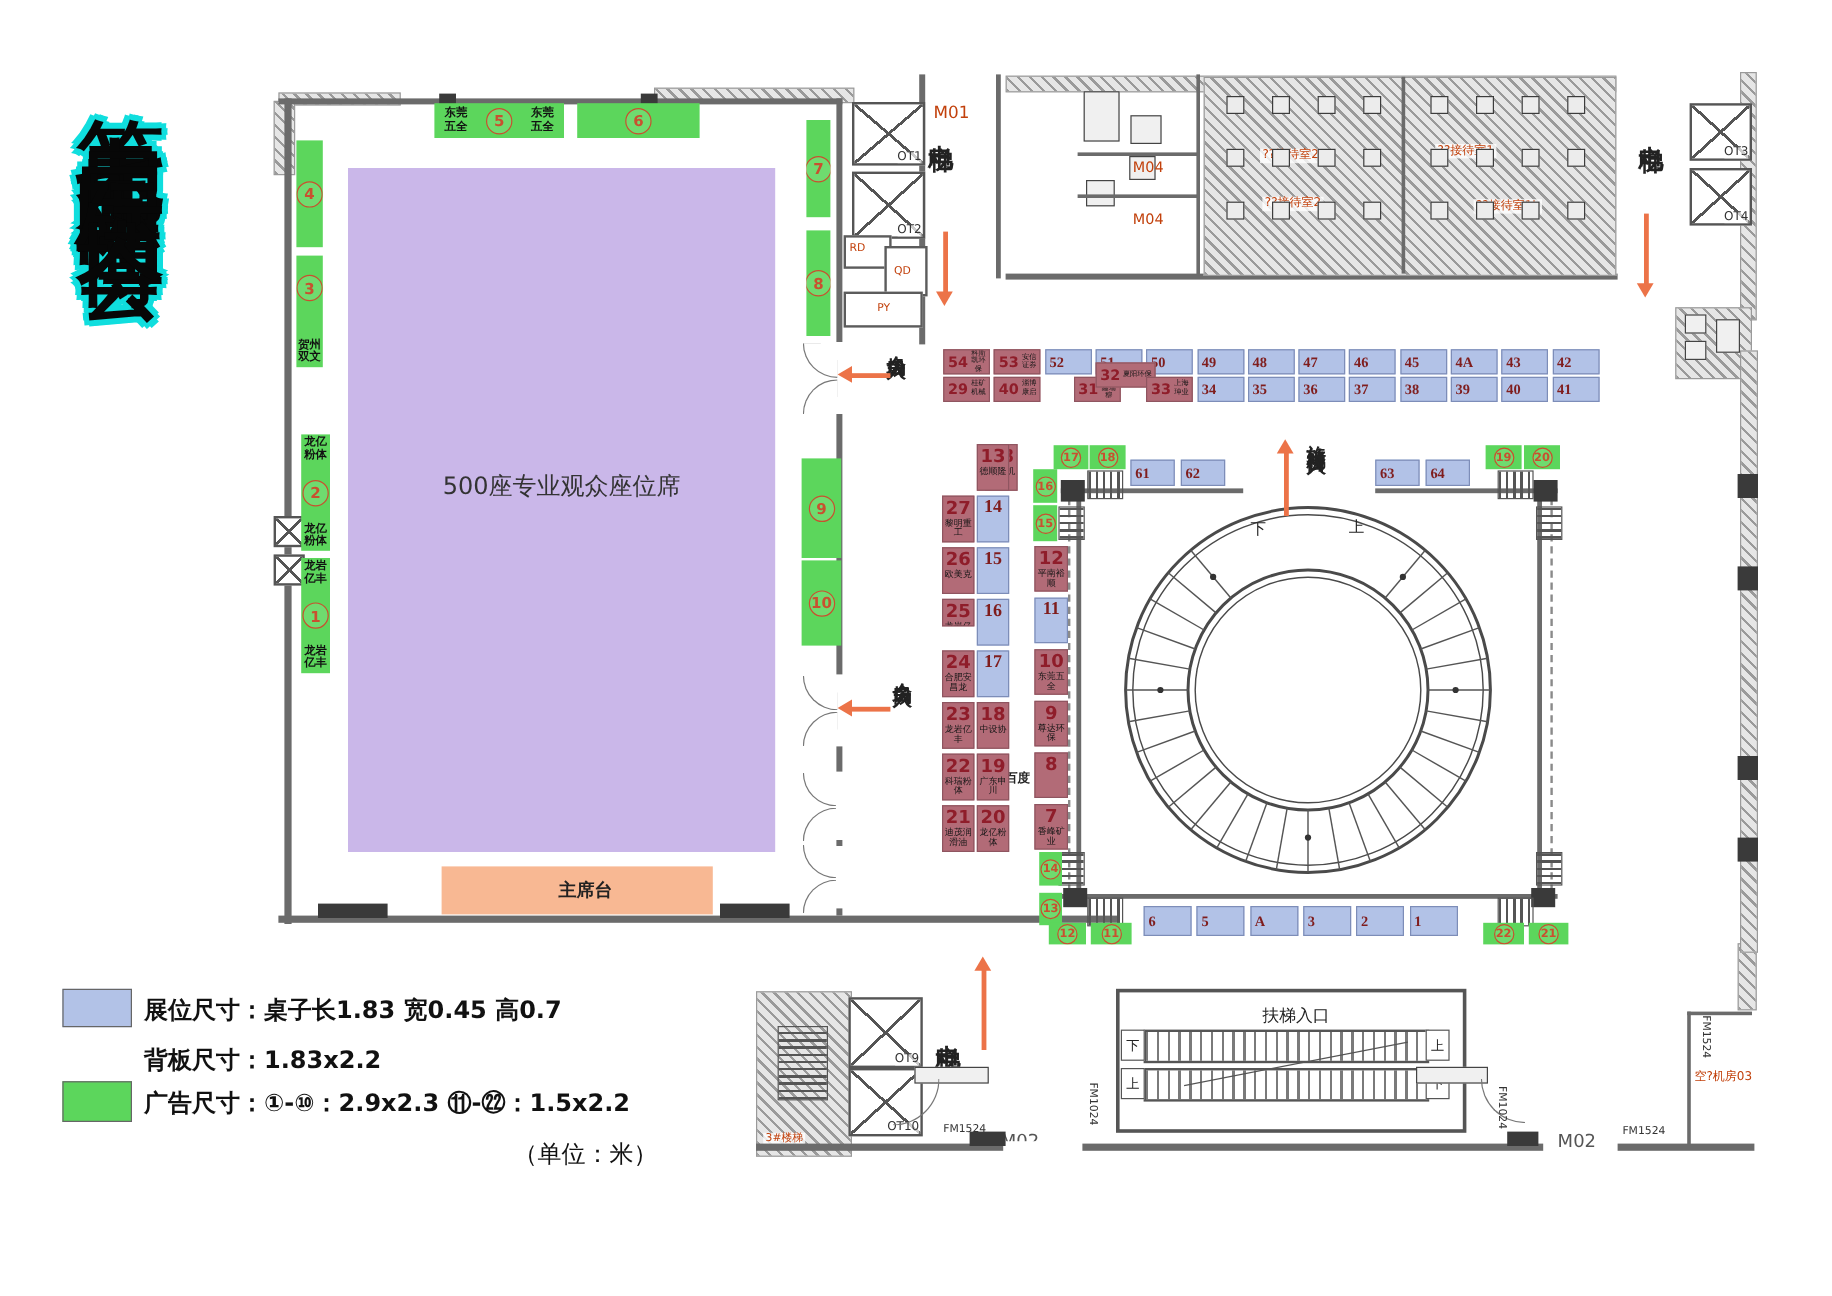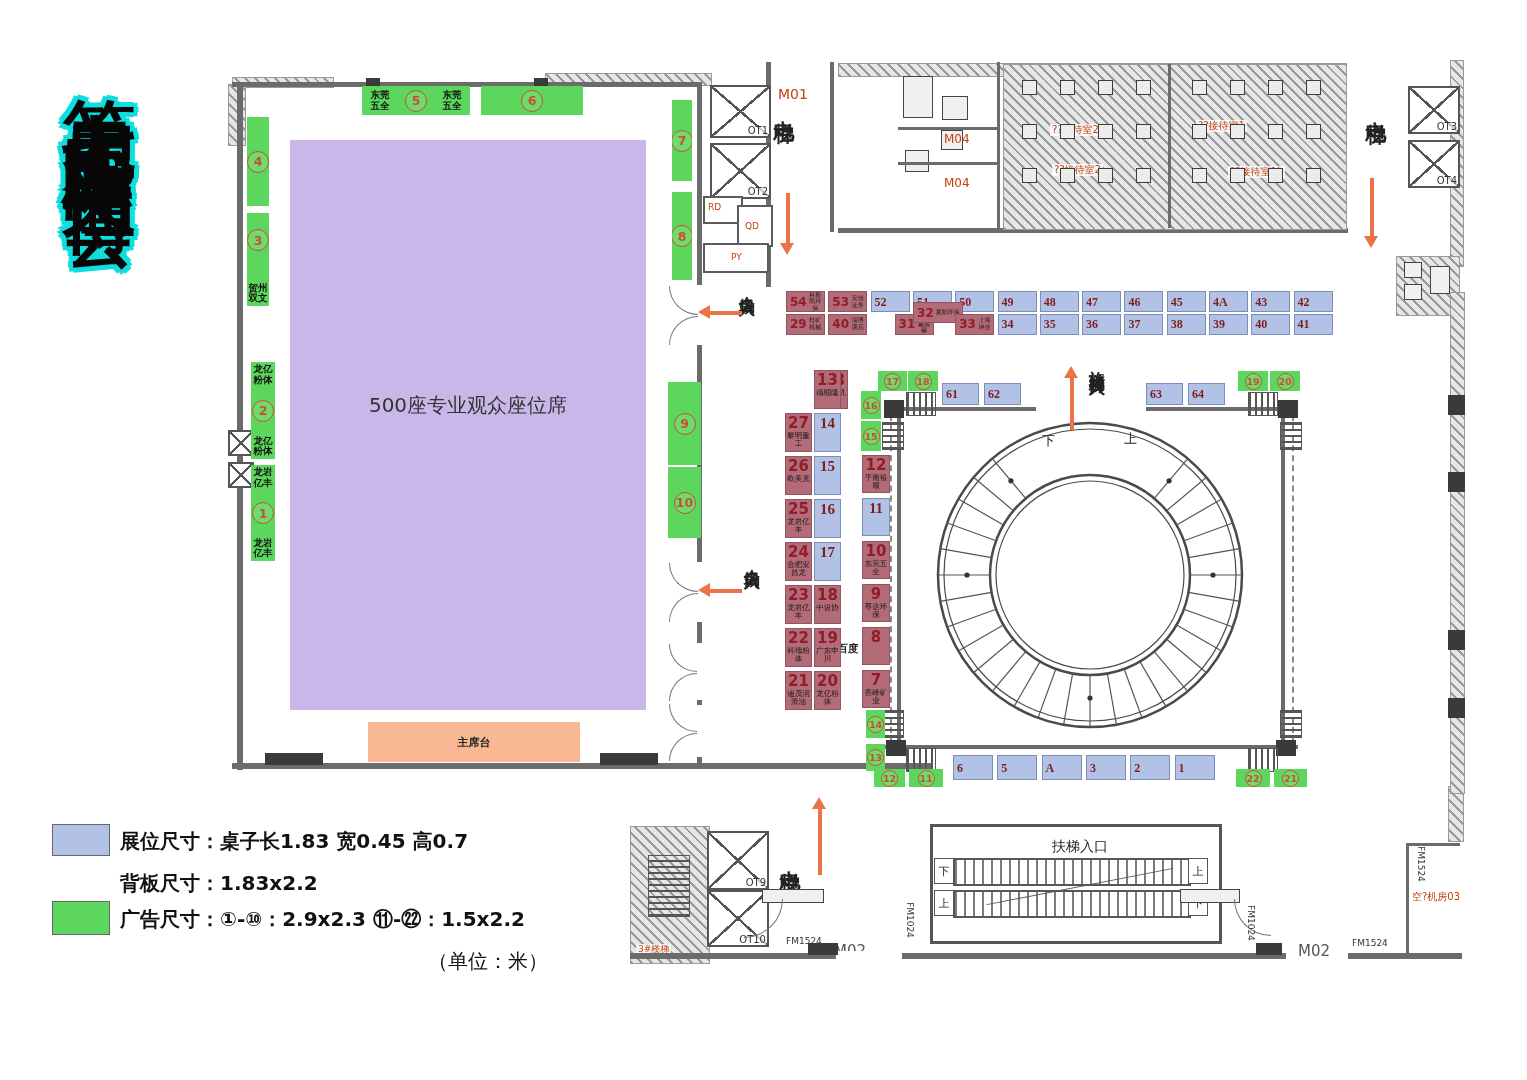--- a/index.html
+++ b/index.html
@@ -25,21 +25,21 @@
   .xbox .lab{position:absolute;bottom:0;right:1px;font-size:10px;color:#333;background:rgba(255,255,255,.7);line-height:1;}
   .arc{position:absolute;}
   .arc.bl{border-left:1.6px solid #777;border-bottom:1.6px solid #777;border-radius:0 0 0 100%;}
   .arc.tl{border-left:1.6px solid #777;border-top:1.6px solid #777;border-radius:100% 0 0 0;}
   .arc.br{border-right:1.6px solid #777;border-bottom:1.6px solid #777;border-radius:0 0 100% 0;}
   .vtext{position:absolute;writing-mode:vertical-rl;text-orientation:upright;letter-spacing:2px;color:#222;}
   .lbl{position:absolute;color:#c2410c;white-space:nowrap;}
   .chip{background:rgba(255,255,255,.8);padding:0 2px;line-height:1.15;}
   .purple{position:absolute;background:#cab7e9;}
   .stage-bar{position:absolute;background:#f8b893;display:flex;align-items:center;justify-content:center;
-             font-size:11px;font-weight:600;color:#222;}
+             font-size:15px;font-weight:600;color:#222;padding-left:14px;}
   .gad{position:absolute;background:#5cd65c;display:flex;align-items:center;justify-content:center;overflow:hidden;}
   .gad.col{flex-direction:column;justify-content:space-between;padding:2px 0;}
   .gad.row{flex-direction:row;justify-content:space-around;}
   .gtxt{font-size:9.5px;line-height:1.12;font-weight:600;color:#111;width:22px;text-align:center;}
   .circ{display:flex;align-items:center;justify-content:center;border-radius:50%;
         border:1.6px solid #c9502f;color:#c9502f;font-weight:600;flex:none;background:rgba(255,255,255,.12);}
   .c20{width:20px;height:20px;font-size:12.5px;}
   .c15{width:15px;height:15px;font-size:9.5px;}
   .booth{position:absolute;box-sizing:border-box;display:flex;flex-direction:column;align-items:center;
          overflow:hidden;border:1px solid #7d8db8;}
@@ -485,21 +485,21 @@
     <div class="booth blue" style="left: 814px; top: 413px; width: 27px; height: 39px;">
       <span class="bn">14</span>
     </div>
     <div class="booth red" style="left: 785px; top: 456px; width: 27px; height: 39px;">
       <span class="bn">26</span>
       <span class="bnm">欧美克</span>
     </div>
     <div class="booth blue" style="left: 814px; top: 456px; width: 27px; height: 39px;">
       <span class="bn">15</span>
     </div>
-    <div class="booth red" style="left: 785px; top: 499px; width: 27px; height: 39px;">
+    <div class="booth red" style="left: 785px; top: 499px; width: 27px; height: 23px;">
       <span class="bn">25</span>
       <span class="bnm">龙岩亿丰</span>
     </div>
     <div class="booth blue" style="left: 814px; top: 499px; width: 27px; height: 39px;">
       <span class="bn">16</span>
     </div>
     <div class="booth red" style="left: 785px; top: 542px; width: 27px; height: 39px;">
       <span class="bn">24</span>
       <span class="bnm">合肥安昌龙</span>
     </div>

